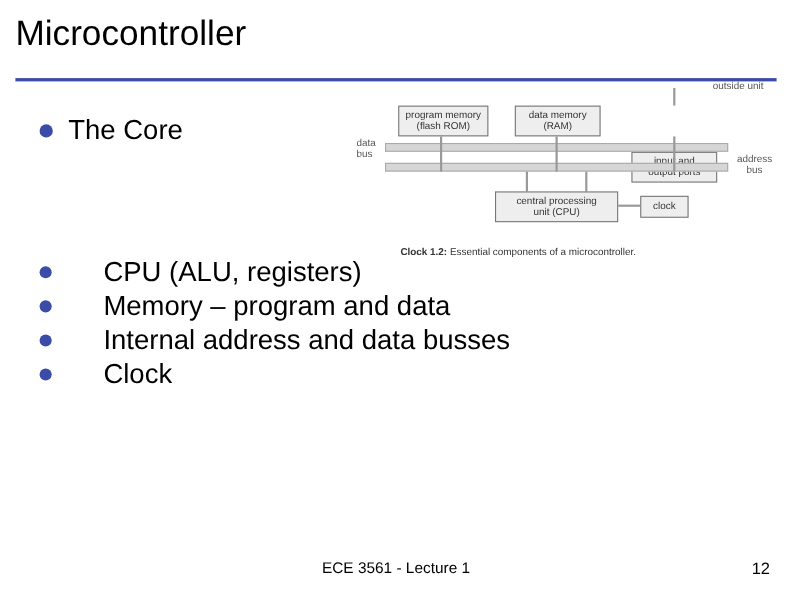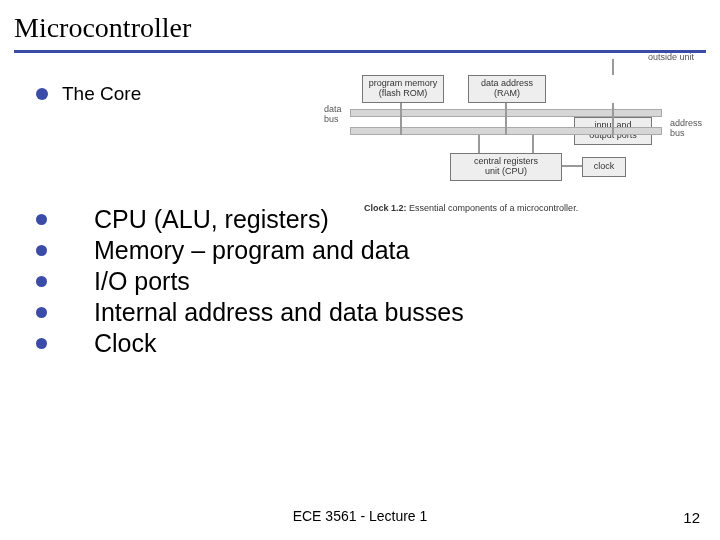--- a/index.html
+++ b/index.html
@@ -5,25 +5,24 @@
   * { box-sizing: border-box; margin: 0; padding: 0; }
   body {
     width: 720px;
     height: 540px;
     background: #fff;
     font-family: Arial, Helvetica, sans-serif;
     position: relative;
     overflow: hidden;
   }
   .title {
-    font-size: 28px;
+    font-size: 32px;
     font-weight: 400;
     color: #000;
-    padding: 12px 0 6px 14px;
-    font-family: Liberation Serif, serif;
+    padding: 12px 0 22px 14px;
   }
   .title-rule {
     border: none;
     border-top: 3px solid #3b4ca8;
     margin: 0 14px 0 14px;
   }
   .content {
     position: relative;
     padding: 30px 20px 0 36px;
   }
@@ -34,21 +33,21 @@
   }
   .bullet {
     width: 12px;
     height: 12px;
     border-radius: 50%;
     background: #3b4ca8;
     margin-right: 14px;
     flex-shrink: 0;
   }
   .bullet-text {
-    font-size: 19px;
+    font-size: 25px;
     color: #000;
   }
   .list2 {
     margin-top: 100px;
   }
   .list2 .bullet-row { margin-bottom: 2px; gap: 35px; }
   .list2 .bullet { width: 11px; height: 11px; margin-right: 12px; }
   .list2 .bullet-text { font-size: 25px; }
   .diagram {
     position: absolute;
@@ -125,47 +124,47 @@
   </div>
 
   <div class="diagram">
     <span class="dlabel" style="top:-4px; right:10px;">outside unit</span>
 
     <div class="dbox" style="top:18px; left:62px; width:82px; height:28px;">
       <span>program memory</span>
       <span>(flash ROM)</span>
     </div>
     <div class="dbox" style="top:18px; left:168px; width:78px; height:28px;">
-      <span>data address</span>
+      <span>data memory</span>
       <span>(RAM)</span>
     </div>
     <div class="dbox" style="top:18px; left:274px; width:78px; height:28px;margin-top:42px;">
       <span>input and</span>
       <span>output ports</span>
     </div>
 
     <div class="conn" style="top:2px; left:312px; width:2px; height:16px;"></div>
 
     <div class="bus" style="top:52px; left:50px; width:312px; height:8px;"></div>
     <span class="dlabel" style="top:48px; left:24px; white-space:pre;">data
 bus</span>
 
     <div class="bus" style="top:70px; left:50px; width:312px; height:8px;"></div>
-    <span class="dlabel" style="top:62px; right:2px; text-align:left; white-space:pre;">address
+    <span class="dlabel" style="top:62px; right:2px; text-align:center; white-space:pre;">address
 bus</span>
 
     <div class="conn" style="top:46px; left:100px; width:2px; height:32px;"></div>
     <div class="conn" style="top:46px; left:205px; width:2px; height:32px;"></div>
     <div class="conn" style="top:46px; left:312px; width:2px; height:32px;"></div>
 
     <div class="conn" style="top:78px; left:178px; width:2px; height:20px;"></div>
     <div class="conn" style="top:78px; left:232px; width:2px; height:20px;"></div>
 
     <div class="dbox" style="top:96px; left:150px; width:112px; height:28px;">
-      <span>central registers</span>
+      <span>central processing</span>
       <span>unit (CPU)</span>
     </div>
     <div class="conn" style="top:108px; left:262px; width:20px; height:2px;"></div>
     <div class="dbox" style="top:100px; left:282px; width:44px; height:20px;">
       <span>clock</span>
     </div>
 
     <div class="caption">
       <b>Clock 1.2:</b>
       <span>Essential components of a microcontroller.</span>
@@ -176,24 +175,20 @@
     <div class="bullet-row">
       <span class="bullet"></span>
       <span class="bullet-text">CPU (ALU, registers)</span>
     </div>
     <div class="bullet-row">
       <span class="bullet"></span>
       <span class="bullet-text">Memory – program and data</span>
     </div>
     <div class="bullet-row">
       <span class="bullet"></span>
-      <span class="bullet-text">I/O ports</span>
-    </div>
-    <div class="bullet-row">
-      <span class="bullet"></span>
       <span class="bullet-text">Internal address and data busses</span>
     </div>
     <div class="bullet-row">
       <span class="bullet"></span>
       <span class="bullet-text">Clock</span>
     </div>
   </div>
 
 </div>
 

